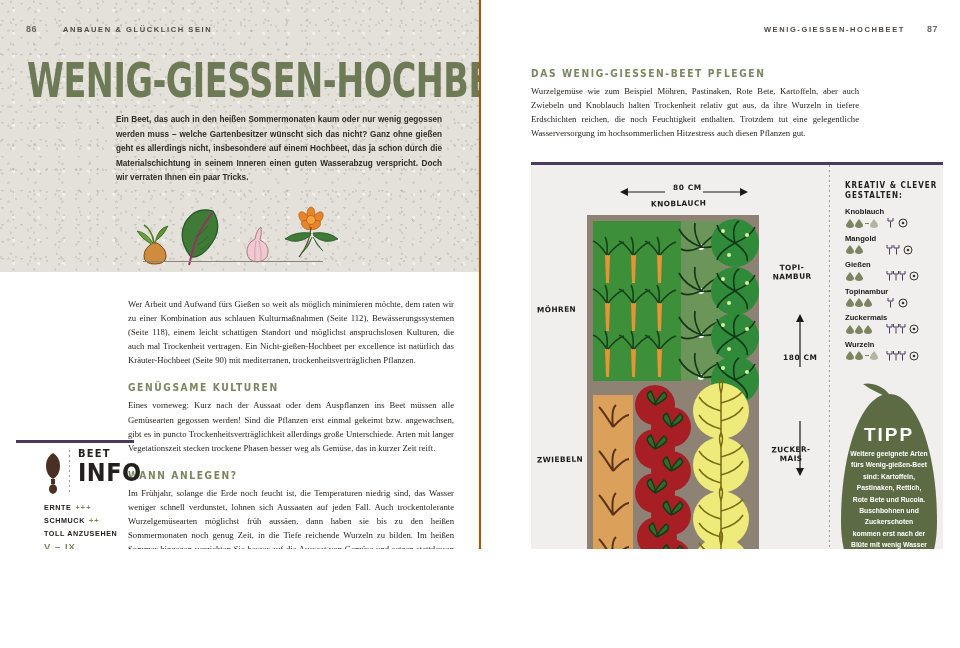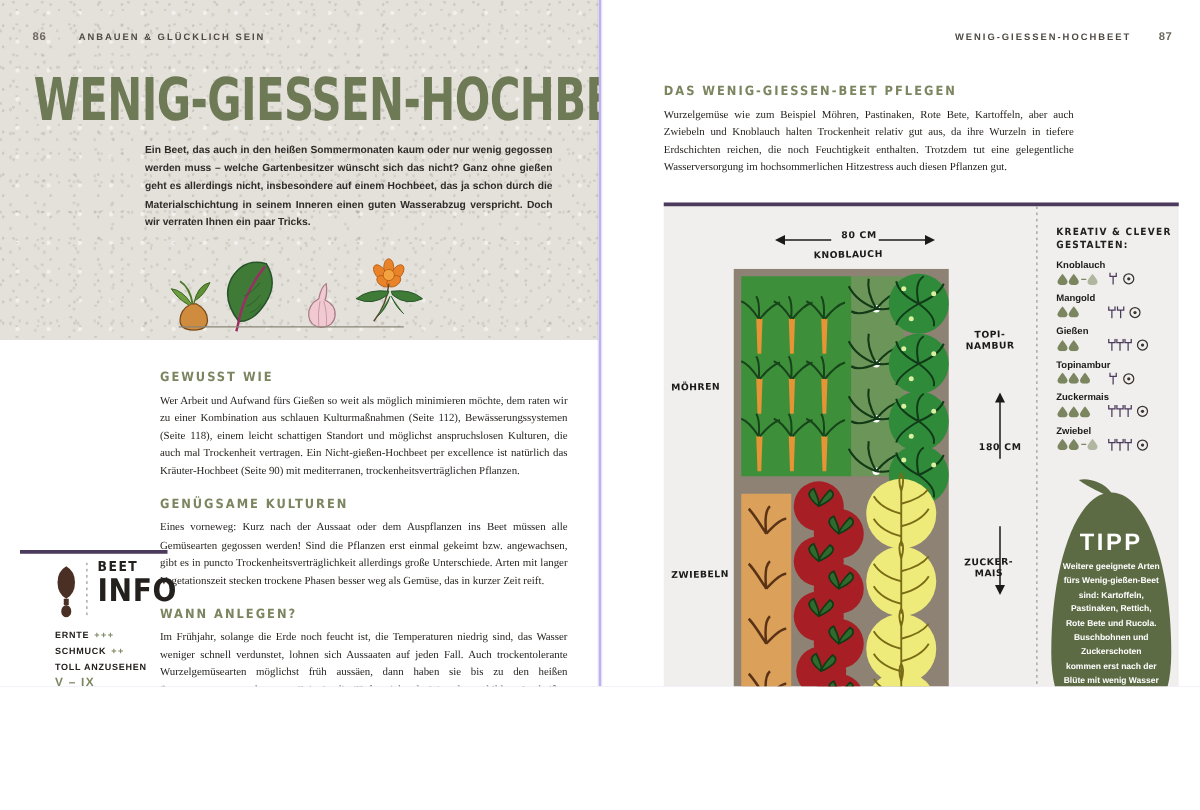--- a/index.html
+++ b/index.html
@@ -6,21 +6,21 @@
   html, body {
     margin: 0; padding: 0;
     width: 960px; height: 648px;
     background: #ffffff;
     font-family: "Liberation Sans", sans-serif;
     overflow: hidden;
   }
   #spread {
     position: relative;
     width: 960px; height: 549px;
-    background: #c4b5fd;
+    background: #a16207;
     overflow: hidden;
   }
 
   
   #page-left {
     position: absolute; left: 0; top: 0;
     width: 479px; height: 648px;
     background: #ffffff;
     overflow: hidden;
   }
@@ -280,21 +280,20 @@
           </g>
           <path d="M176 34 q-1 16 -12 30" stroke="#5a4a2e" stroke-width="1.2" fill="none"></path>
           <path d="M176 40 q-16 -2 -26 6 q13 6 25 -3 z" fill="#3f7b36" stroke="#27542a" stroke-width=".8"></path>
           <path d="M178 40 q16 -2 25 6 q-13 6 -24 -3 z" fill="#3f7b36" stroke="#27542a" stroke-width=".8"></path>
           <path d="M177 44 q-3 10 -10 16 M178 44 q4 9 10 14" fill="#46853b" stroke="#27542a" stroke-width=".8"></path>
         </g>
       </svg>
     </div>
 
     <div class="body-col">
-      <div class="sec-head">GEWUSST WIE</div>
       <p class="body-text">Wer Arbeit und Aufwand fürs Gießen so weit als möglich minimieren möchte, dem raten wir zu einer Kombination aus schlauen Kulturmaßnahmen (Seite 112), Bewässerungssystemen (Seite 118), einem leicht schattigen Standort und möglichst anspruchslosen Kulturen, die auch mal Trockenheit vertragen. Ein Nicht-gießen-Hochbeet per excellence ist natürlich das Kräuter-Hochbeet (Seite 90) mit mediterranen, trockenheitsverträglichen Pflanzen.</p>
 
       <div class="sec-head t2">GENÜGSAME KULTUREN</div>
       <p class="body-text">Eines vorneweg: Kurz nach der Aussaat oder dem Auspflanzen ins Beet müssen alle Gemüsearten gegossen werden! Sind die Pflanzen erst einmal gekeimt bzw. angewachsen, gibt es in puncto Trockenheitsverträglichkeit allerdings große Unterschiede. Arten mit langer Vegetationszeit stecken trockene Phasen besser weg als Gemüse, das in kurzer Zeit reift.</p>
 
       <div class="sec-head t2">WANN ANLEGEN?</div>
       <p class="body-text">Im Frühjahr, solange die Erde noch feucht ist, die Temperaturen niedrig sind, das Wasser weniger schnell verdunstet, lohnen sich Aussaaten auf jeden Fall. Auch trockentolerante Wurzelgemüsearten möglichst früh aussäen, dann haben sie bis zu den heißen Sommermonaten noch genug Zeit, in die Tiefe reichende Wurzeln zu bilden. Im heißen Sommer hingegen verzichten Sie besser auf die Aussaat von Gemüse und setzen stattdessen selbst vorgezogene oder gekaufte Jungpflanzen.</p>
     </div>
 
     <div class="beetinfo">
@@ -582,21 +581,21 @@
               <path d="M3.5 3.5 v6 M1 0 v3 h5 v-3 M10 3.5 v6 M7.5 0 v3 h5 v-3 M16.5 3.5 v6 M14 0 v3 h5 v-3" stroke="#4b3a5c" stroke-width="1" fill="none"></path>
             </svg>
             <svg width="10" height="10" viewBox="0 0 10 10">
               <circle cx="5" cy="5" r="4" fill="none" stroke="#3a3430" stroke-width="1"></circle>
               <circle cx="5" cy="5" r="1.3" fill="#3a3430"></circle>
             </svg>
           </div>
         </div>
 
         <div class="item">
-          <div class="nm">Zwiebel</div>
+          <div class="nm">Wurzeln</div>
           <div class="icons">
             <svg width="38" height="9" viewBox="0 0 38 9">
               <path d="M5 0 q4 5 4 6.3 q0 2.7 -4 2.7 q-4 0 -4 -2.7 q0 -1.3 4 -6.3z" fill="#7b8660"></path>
               <path d="M14 0 q4 5 4 6.3 q0 2.7 -4 2.7 q-4 0 -4 -2.7 q0 -1.3 4 -6.3z" fill="#7b8660"></path>
               <path d="M20 4.5 h4" stroke="#7b8660" stroke-width="1"></path>
               <path d="M29 0 q4 5 4 6.3 q0 2.7 -4 2.7 q-4 0 -4 -2.7 q0 -1.3 4 -6.3z" fill="#7b8660" opacity=".55"></path>
             </svg>
             <svg width="20" height="10" viewBox="0 0 20 10">
               <path d="M3.5 3.5 v6 M1 0 v3 h5 v-3 M10 3.5 v6 M7.5 0 v3 h5 v-3 M16.5 3.5 v6 M14 0 v3 h5 v-3" stroke="#4b3a5c" stroke-width="1" fill="none"></path>
             </svg>

